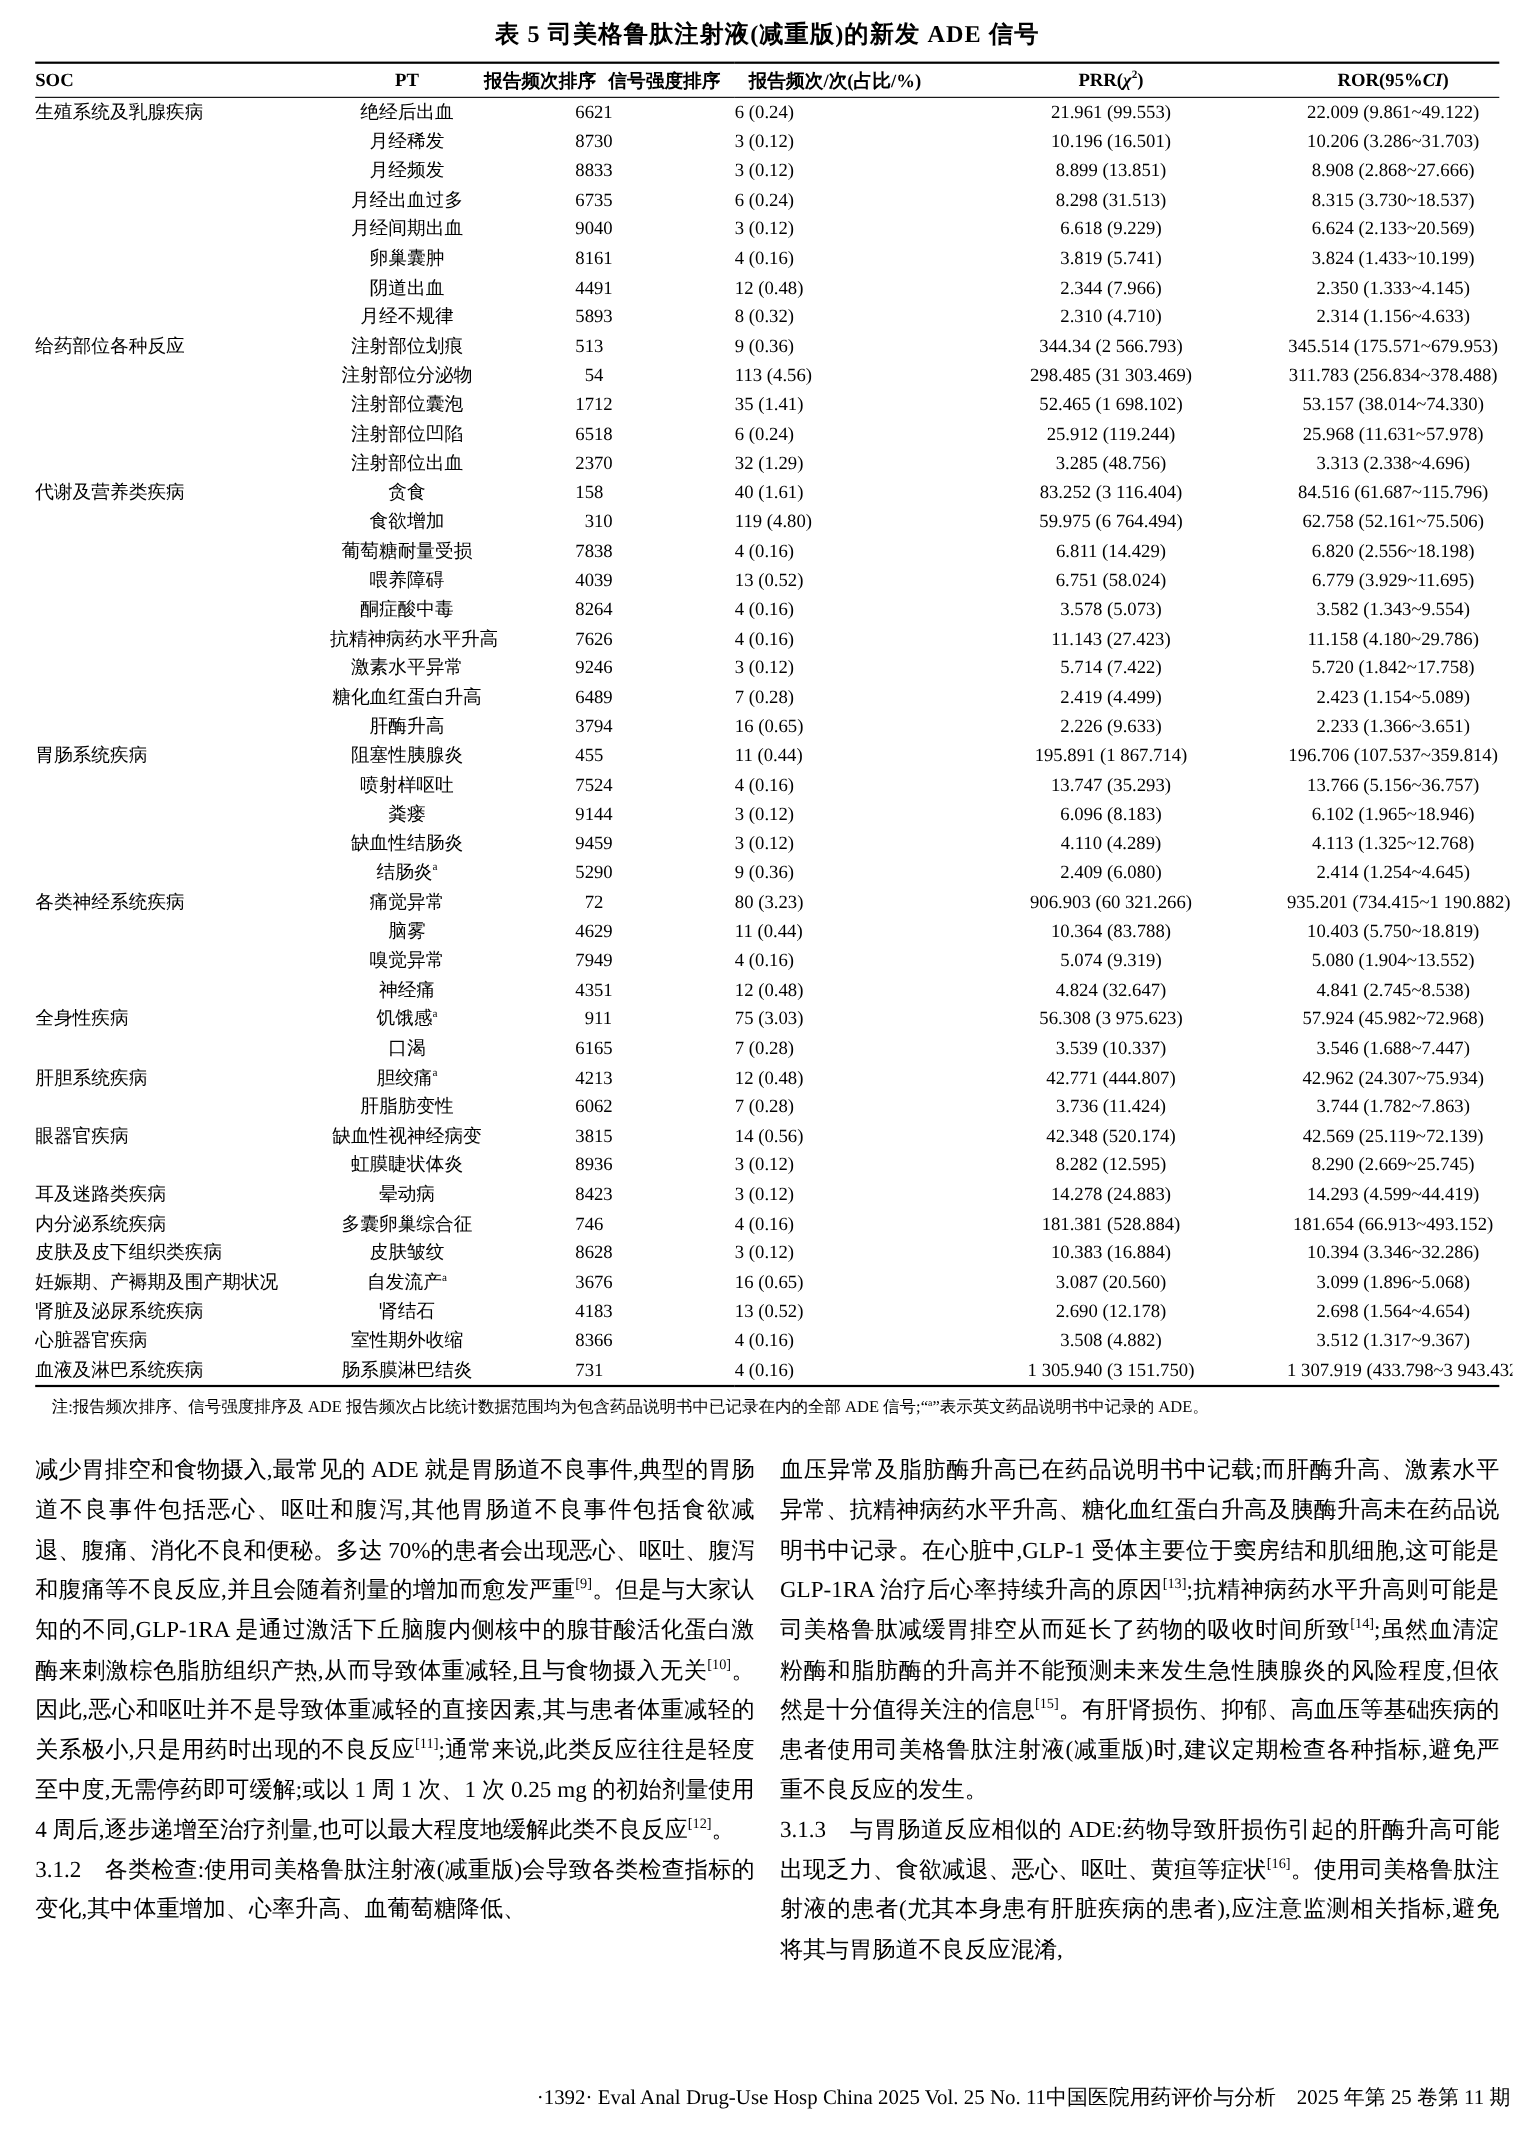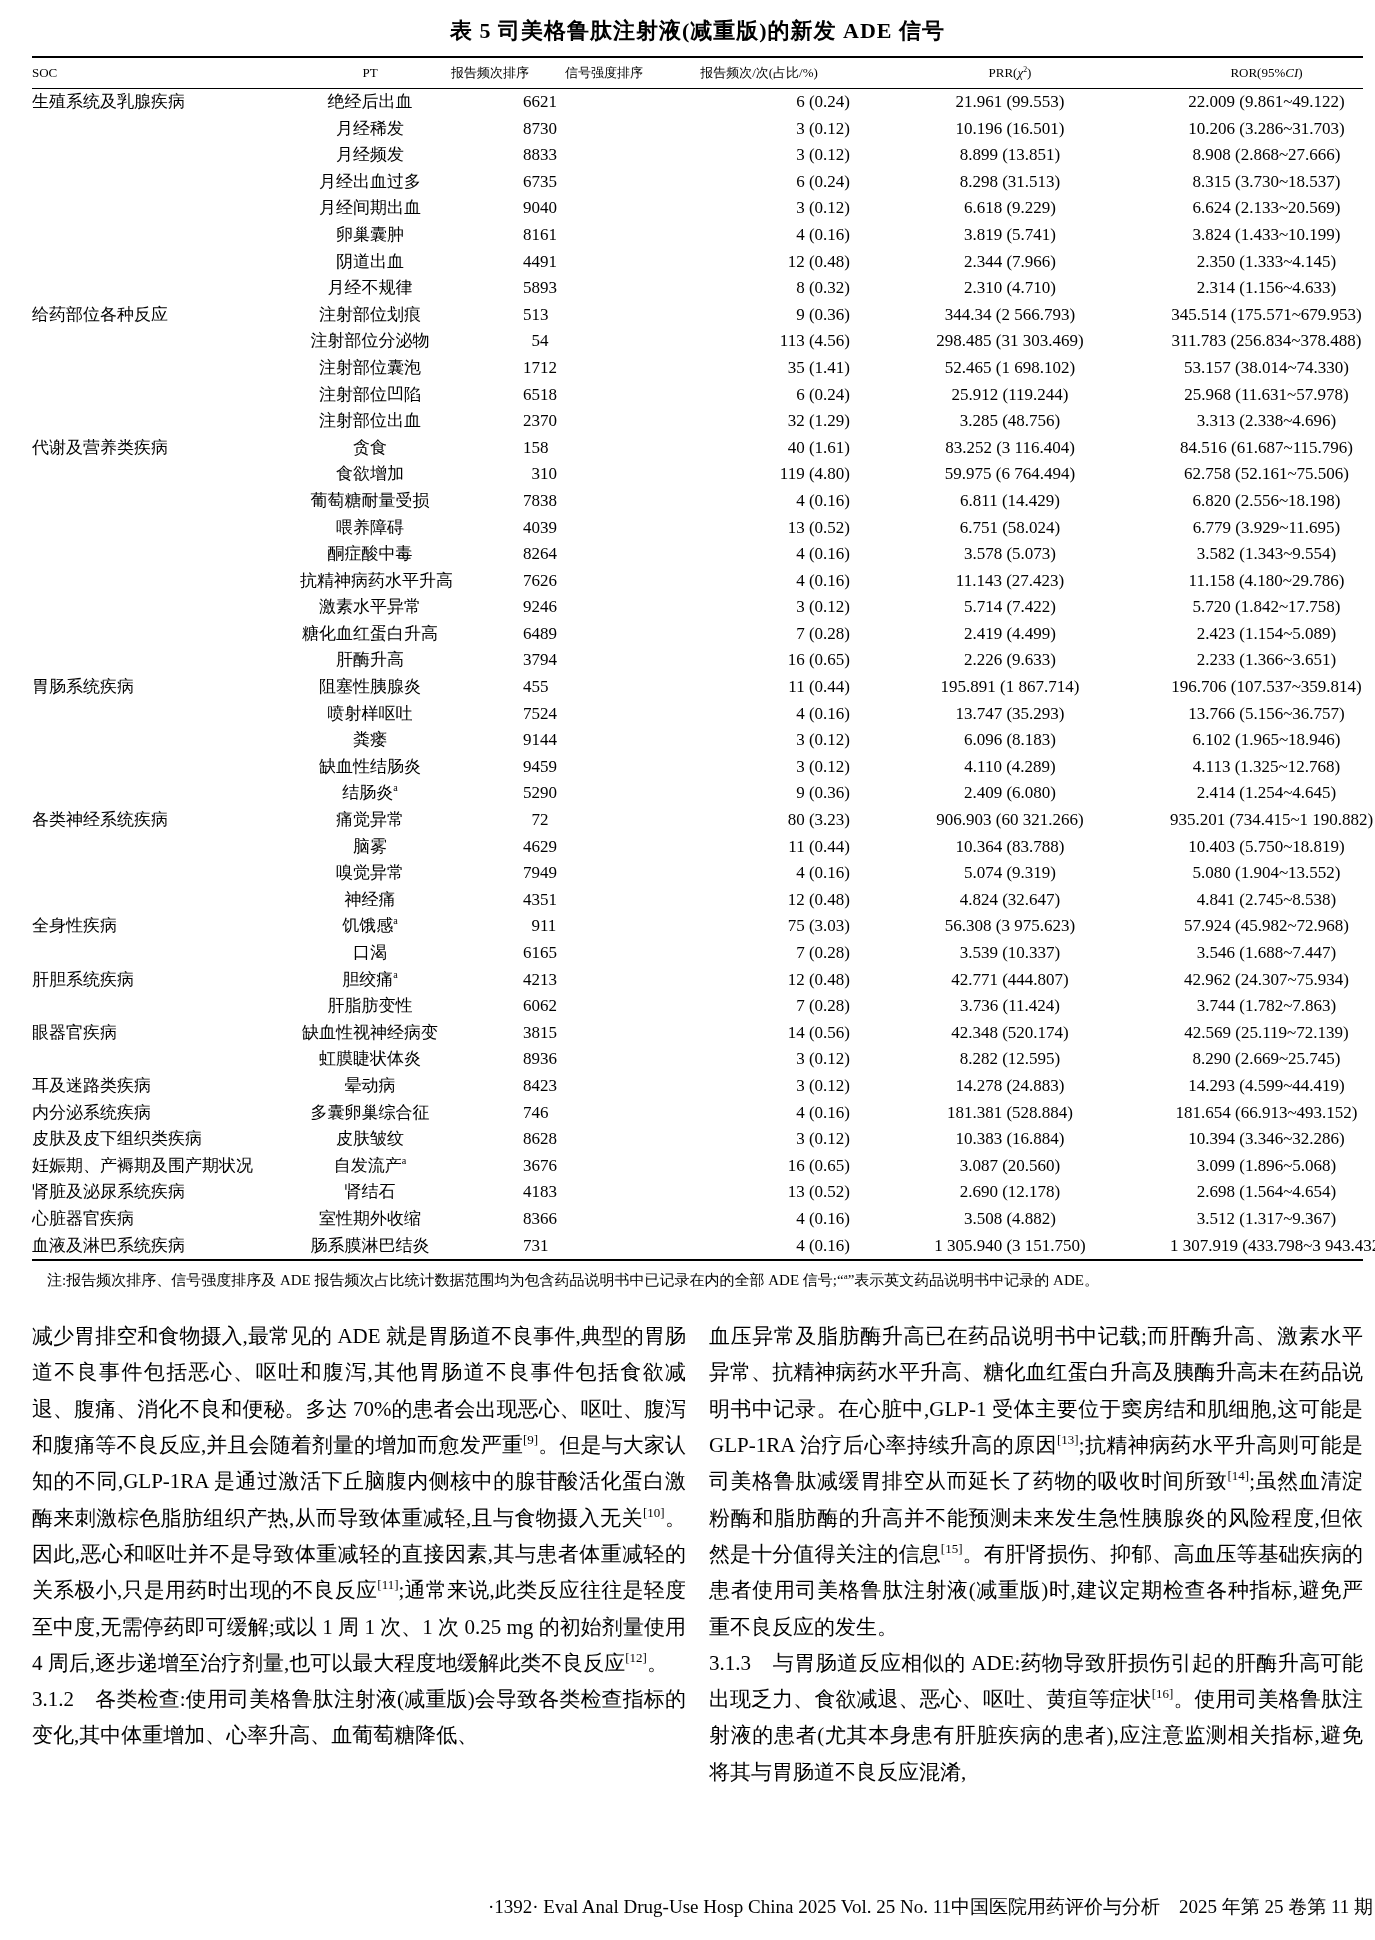--- a/index.html
+++ b/index.html
@@ -22,42 +22,42 @@
 
   table.ade {
     width: 1331px;
     border-collapse: collapse;
     table-layout: fixed;
     margin-top: 10px;
     border-top: 2.5px solid #000;
     border-bottom: 2.5px solid #000;
   }
   table.ade thead th {
-    font-weight: normal;
-    font-size: 13px;
+    font-weight: bold;
+    font-size: 17px;
     height: 30px;
     padding: 0;
     border-bottom: 1.3px solid #000;
     white-space: nowrap;
     text-align: center;
   }
   table.ade thead th.h-soc { text-align: left; }
   table.ade td {
     height: 26.6px;
     line-height: 26.6px;
     padding: 0;
     font-size: 17px;
     white-space: nowrap;
     overflow: visible;
   }
   td.c-soc { text-align: left; }
   td.c-pt  { text-align: center; }
   td.c-r1  { text-align: right; padding-right: 10px; font-size: 16px; }
   td.c-r2  { padding-right: 10px; font-size: 16px; }
-  td.c-f   { text-align: right; padding-right: 10px; font-size: 16px; }
+  td.c-f   { padding-right: 10px; font-size: 16px; }
   td.c-prr { text-align: center; font-size: 16px; }
   td.c-ror { text-align: center; font-size: 16px; }
   sup { font-size: 0.6em; line-height: 0; }
 
   .note {
     margin-top: 9px;
     font-size: 15px;
     line-height: 21px;
     text-indent: 15px;
     white-space: nowrap;

